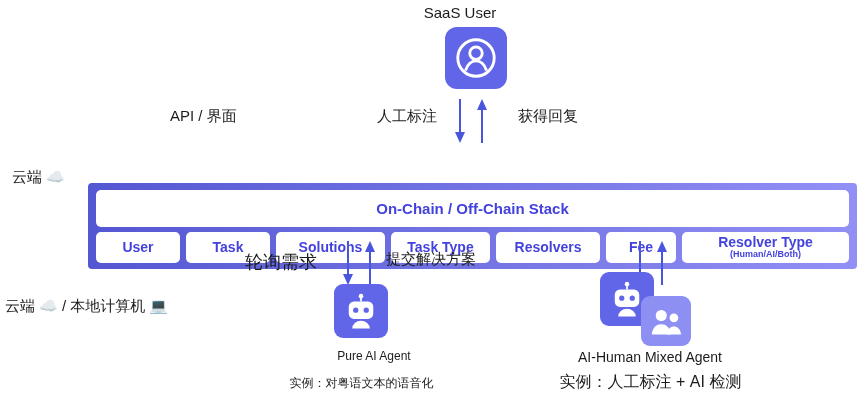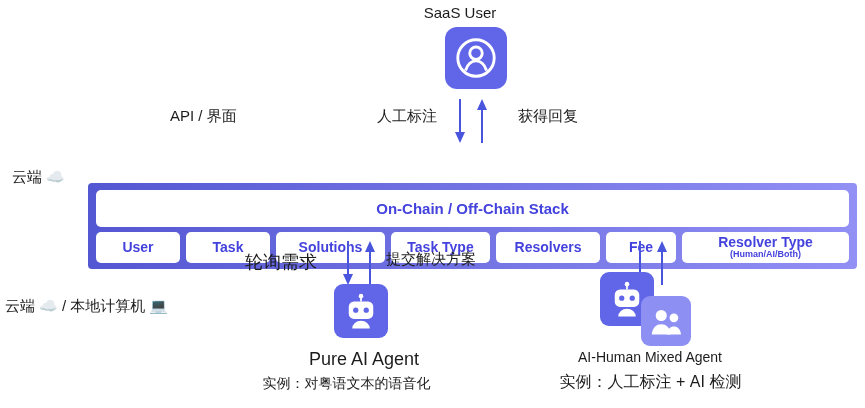--- a/index.html
+++ b/index.html
@@ -87,22 +87,22 @@
     border-radius: 9px;
     background: var(--accent, #6165e8);
     display: flex; align-items: center; justify-content: center;
   }
   .pure-agent-icon  { left: 334px; top: 284px; width: 54px; height: 54px; }
   .mixed-robot-icon { left: 600px; top: 272px; width: 54px; height: 54px; z-index: 1; }
   .mixed-people-icon {
     left: 641px; top: 296px; width: 50px; height: 50px; z-index: 2;
     background: var(--mixed-light, #8d8ff2);
   }
-  .pure-agent-name  { left: 294px; top: 349px; width: 140px; font-size: 18px; }
-  .pure-example     { left: 224px; top: 375px; width: 245px; font-size: 14px; }
+  .pure-agent-name  { left: 304px; top: 349px; width: 140px; font-size: 12px; }
+  .pure-example     { left: 239px; top: 375px; width: 245px; font-size: 12px; }
   .mixed-agent-name { left: 560px; top: 349px; width: 180px; font-size: 14px; }
   .mixed-example    { left: 543px; top: 372px; width: 215px; font-size: 16px; }
 
   .eye { fill: var(--accent, #6165e8); }
 </style>
 </head>
 <body>
 
 <div class="canvas">
 

